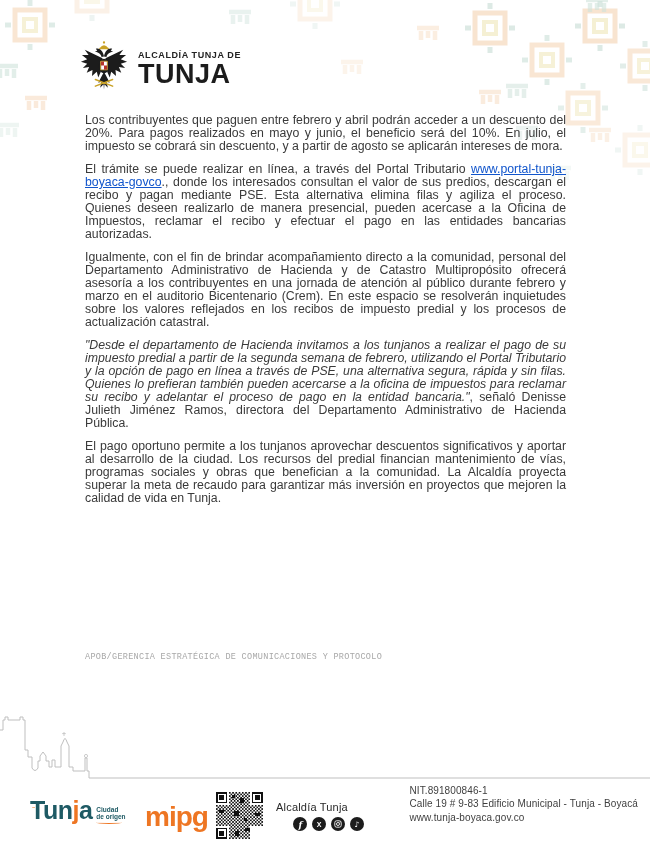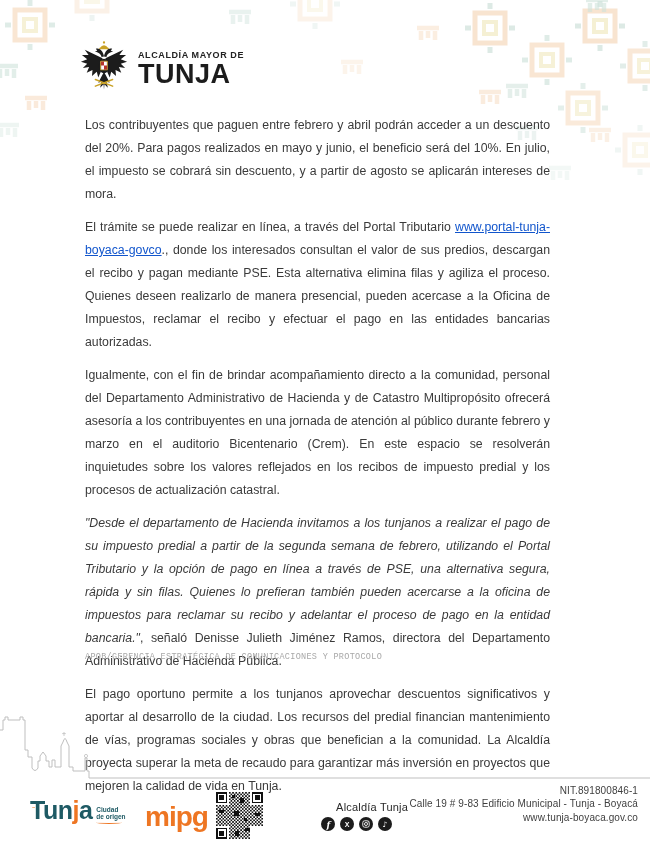--- a/index.html
+++ b/index.html
@@ -11,45 +11,45 @@
   .pattern-svg{position:absolute;top:0;left:0;pointer-events:none;}
   
   .header{position:absolute;top:28px;left:80px;display:flex;align-items:flex-start;}
   .crest{width:48px;height:78px;margin-right:10px;flex:0 0 auto;}
   .org-text{padding-top:22px;}
   .org-small{font-size:9px;font-weight:bold;letter-spacing:0.6px;color:#222;line-height:10px;}
   .org-big{font-size:27px;font-weight:bold;letter-spacing:0.5px;color:#1c1c1c;line-height:27px;margin-top:1px;}
   
   .bodytext{position:absolute;top:114px;left:85px;width:481px;}
   .bodytext p{
-    margin:0 16px 10px 0;text-align:justify;
-    font-size:12.3px;line-height:23px;color:#3a3a3a;
+    margin:0 0 10px 0;text-align:justify;
+    font-size:12.3px;line-height:13px;color:#3a3a3a;
   }
   .portal-link{color:#1155cc;text-decoration:underline;cursor:pointer;}
   .quote-em{font-style:italic;}
   .credit{
     position:absolute;top:652px;left:85px;
     font-family:Liberation Mono, monospace;
     font-size:8.5px;color:#a8a8a8;letter-spacing:0.3px;
   }
   
   .skyline{position:absolute;top:700px;left:0;pointer-events:none;}
   .f-tunja{position:absolute;left:30px;top:797px;display:flex;align-items:flex-start;}
   .t-pre{position:absolute;top:-3px;left:2px;font-size:5.5px;color:#ee7623;font-weight:bold;}
   .t-word{position:relative;font-size:25px;font-weight:bold;color:#1e5a64;letter-spacing:-0.5px;line-height:26px;}
   .t-word .jdot{color:#ee7623;}
   .t-tag{margin:9px 0 0 4px;font-size:6.5px;line-height:7px;color:#1e5a64;font-weight:bold;}
   .t-tag .swoosh{display:block;width:26px;height:2px;border-bottom:1.5px solid #ee7623;border-radius:50%;margin-top:1px;}
   .f-mipg{position:absolute;left:145px;top:801px;font-size:28px;font-weight:bold;color:#ee7623;letter-spacing:-1px;}
   .f-qr{position:absolute;left:216px;top:792px;}
-  .f-social{position:absolute;left:304px;top:801px;width:104px;text-align:right;}
+  .f-social{position:absolute;left:276px;top:801px;width:104px;text-align:left;}
   .f-social .stitle{font-size:11px;color:#2a2a2a;letter-spacing:0.2px;margin-bottom:4px;}
   .sicons{display:flex;justify-content:center;gap:5px;}
   .sicon{width:14px;height:14px;display:inline-block;cursor:pointer;}
-  .f-contact{position:absolute;right:12px;top:784px;text-align:right;font-size:10px;line-height:13.4px;color:#3f3f3f;letter-spacing:0.1px;}
+  .f-contact{position:absolute;right:12px;top:784px;text-align:left;font-size:10px;line-height:13.4px;color:#3f3f3f;letter-spacing:0.1px;}
 </style>
 </head>
 <body>
 
 <div class="page">
 
   <svg class="pattern-svg" width="650" height="280">
     <defs>
       <g id="mA">
         <rect x="-15" y="-15" width="30" height="30" fill="none" stroke="#f6d9bd" stroke-width="5"></rect>
@@ -103,21 +103,21 @@
       </g>
       <path d="M32,96 L68,82 M32,82 L68,96" stroke="#c9a227" stroke-width="3" stroke-linecap="round"></path>
       <g>
         <rect x="42" y="43" width="16" height="20" rx="2" fill="#c9a227"></rect>
         <rect x="43.5" y="44.5" width="13" height="17" rx="1.5" fill="#ffffff"></rect>
         <path d="M43.5,44.5 h6.5 v8.5 h-6.5 z M50,53 h6.5 v8.5 h-6.5 z" fill="#b9342c"></path>
         <rect x="43.5" y="44.5" width="13" height="17" rx="1.5" fill="none" stroke="#8a6d1d" stroke-width="0.8"></rect>
       </g>
     </svg>
     <div class="org-text">
-      <div class="org-small">ALCALDÍA MAYOR DE</div>
+      <div class="org-small">ALCALDÍA TUNJA DE</div>
       <div class="org-big">TUNJA</div>
     </div>
   </div>
 
   <div class="bodytext">
     <p>Los contribuyentes que paguen entre febrero y abril podrán acceder a un descuento del 20%. Para pagos realizados en mayo y junio, el beneficio será del 10%. En julio, el impuesto se cobrará sin descuento, y a partir de agosto se aplicarán intereses de mora.</p>
     <p><span>El trámite se puede realizar en línea, a través del Portal Tributario </span><a class="portal-link">www.portal-tunja-boyaca-govco</a><span>., donde los interesados consultan el valor de sus predios, descargan el recibo y pagan mediante PSE. Esta alternativa elimina filas y agiliza el proceso. Quienes deseen realizarlo de manera presencial, pueden acercase a la Oficina de Impuestos, reclamar el recibo y efectuar el pago en las entidades bancarias autorizadas.</span></p>
     <p>Igualmente, con el fin de brindar acompañamiento directo a la comunidad, personal del Departamento Administrativo de Hacienda y de Catastro Multipropósito ofrecerá asesoría a los contribuyentes en una jornada de atención al público durante febrero y marzo en el auditorio Bicentenario (Crem). En este espacio se resolverán inquietudes sobre los valores reflejados en los recibos de impuesto predial y los procesos de actualización catastral.</p>
     <p><span class="quote-em">"Desde el departamento de Hacienda invitamos a los tunjanos a realizar el pago de su impuesto predial a partir de la segunda semana de febrero, utilizando el Portal Tributario y la opción de pago en línea a través de PSE, una alternativa segura, rápida y sin filas. Quienes lo prefieran también pueden acercarse a la oficina de impuestos para reclamar su recibo y adelantar el proceso de pago en la entidad bancaria."</span><span>, señaló Denisse Julieth Jiménez Ramos, directora del Departamento Administrativo de Hacienda Pública.</span></p>
     <p>El pago oportuno permite a los tunjanos aprovechar descuentos significativos y aportar al desarrollo de la ciudad. Los recursos del predial financian mantenimiento de vías, programas sociales y obras que benefician a la comunidad. La Alcaldía proyecta superar la meta de recaudo para garantizar más inversión en proyectos que mejoren la calidad de vida en Tunja.</p>

